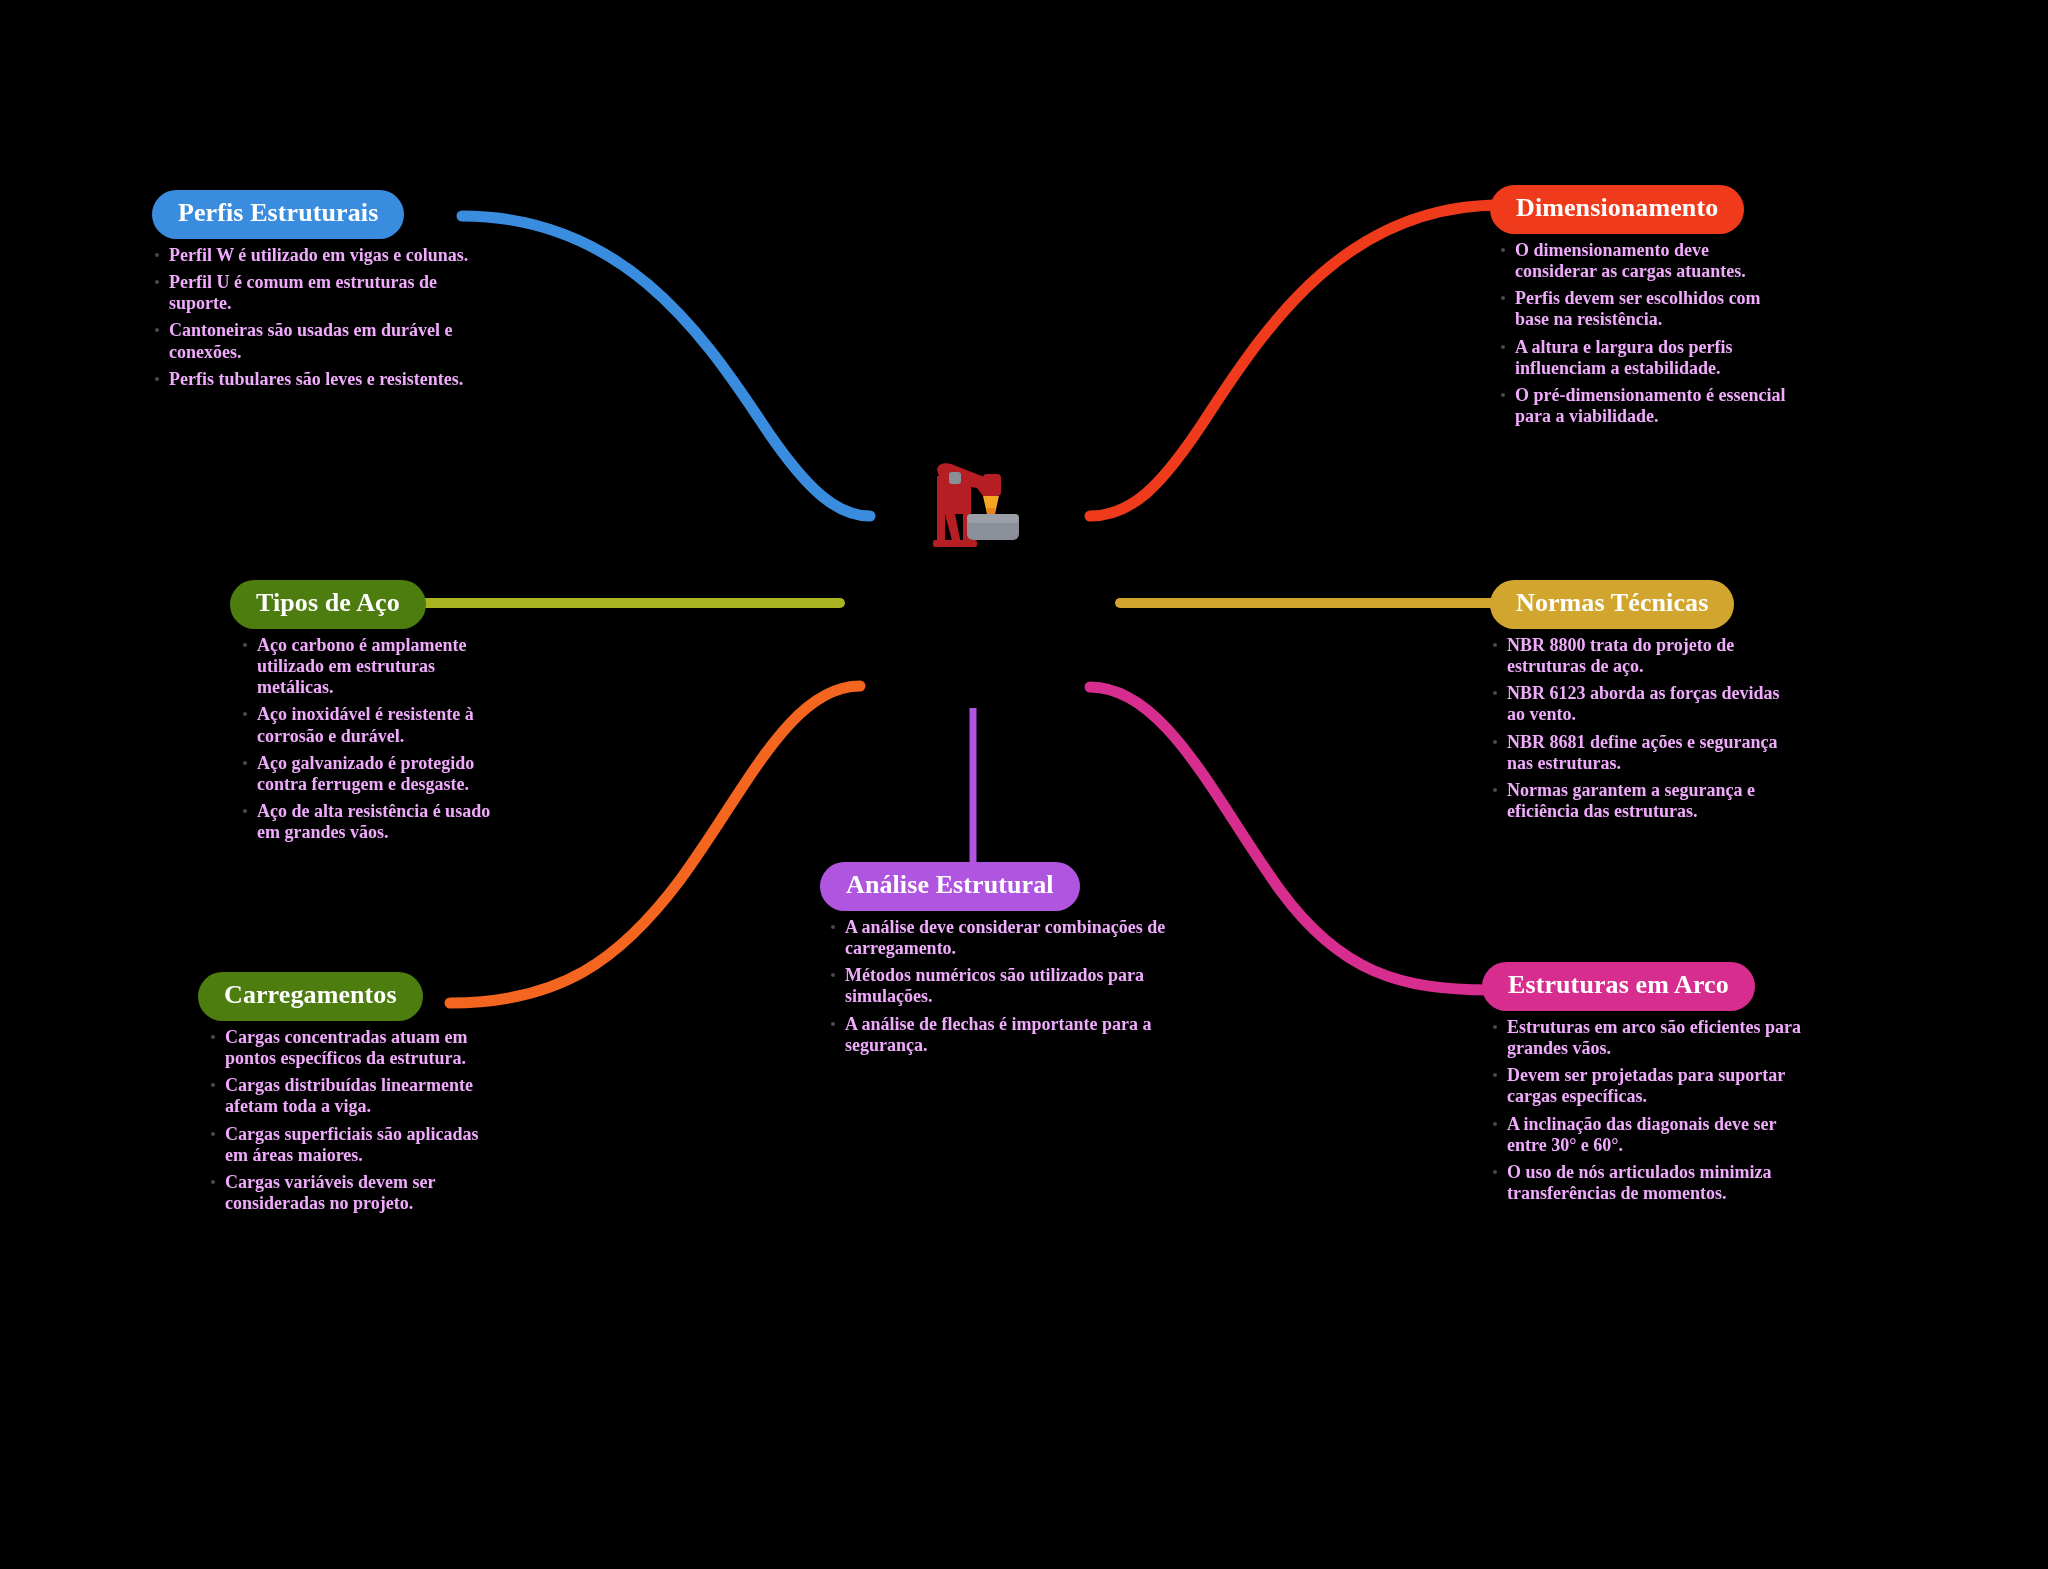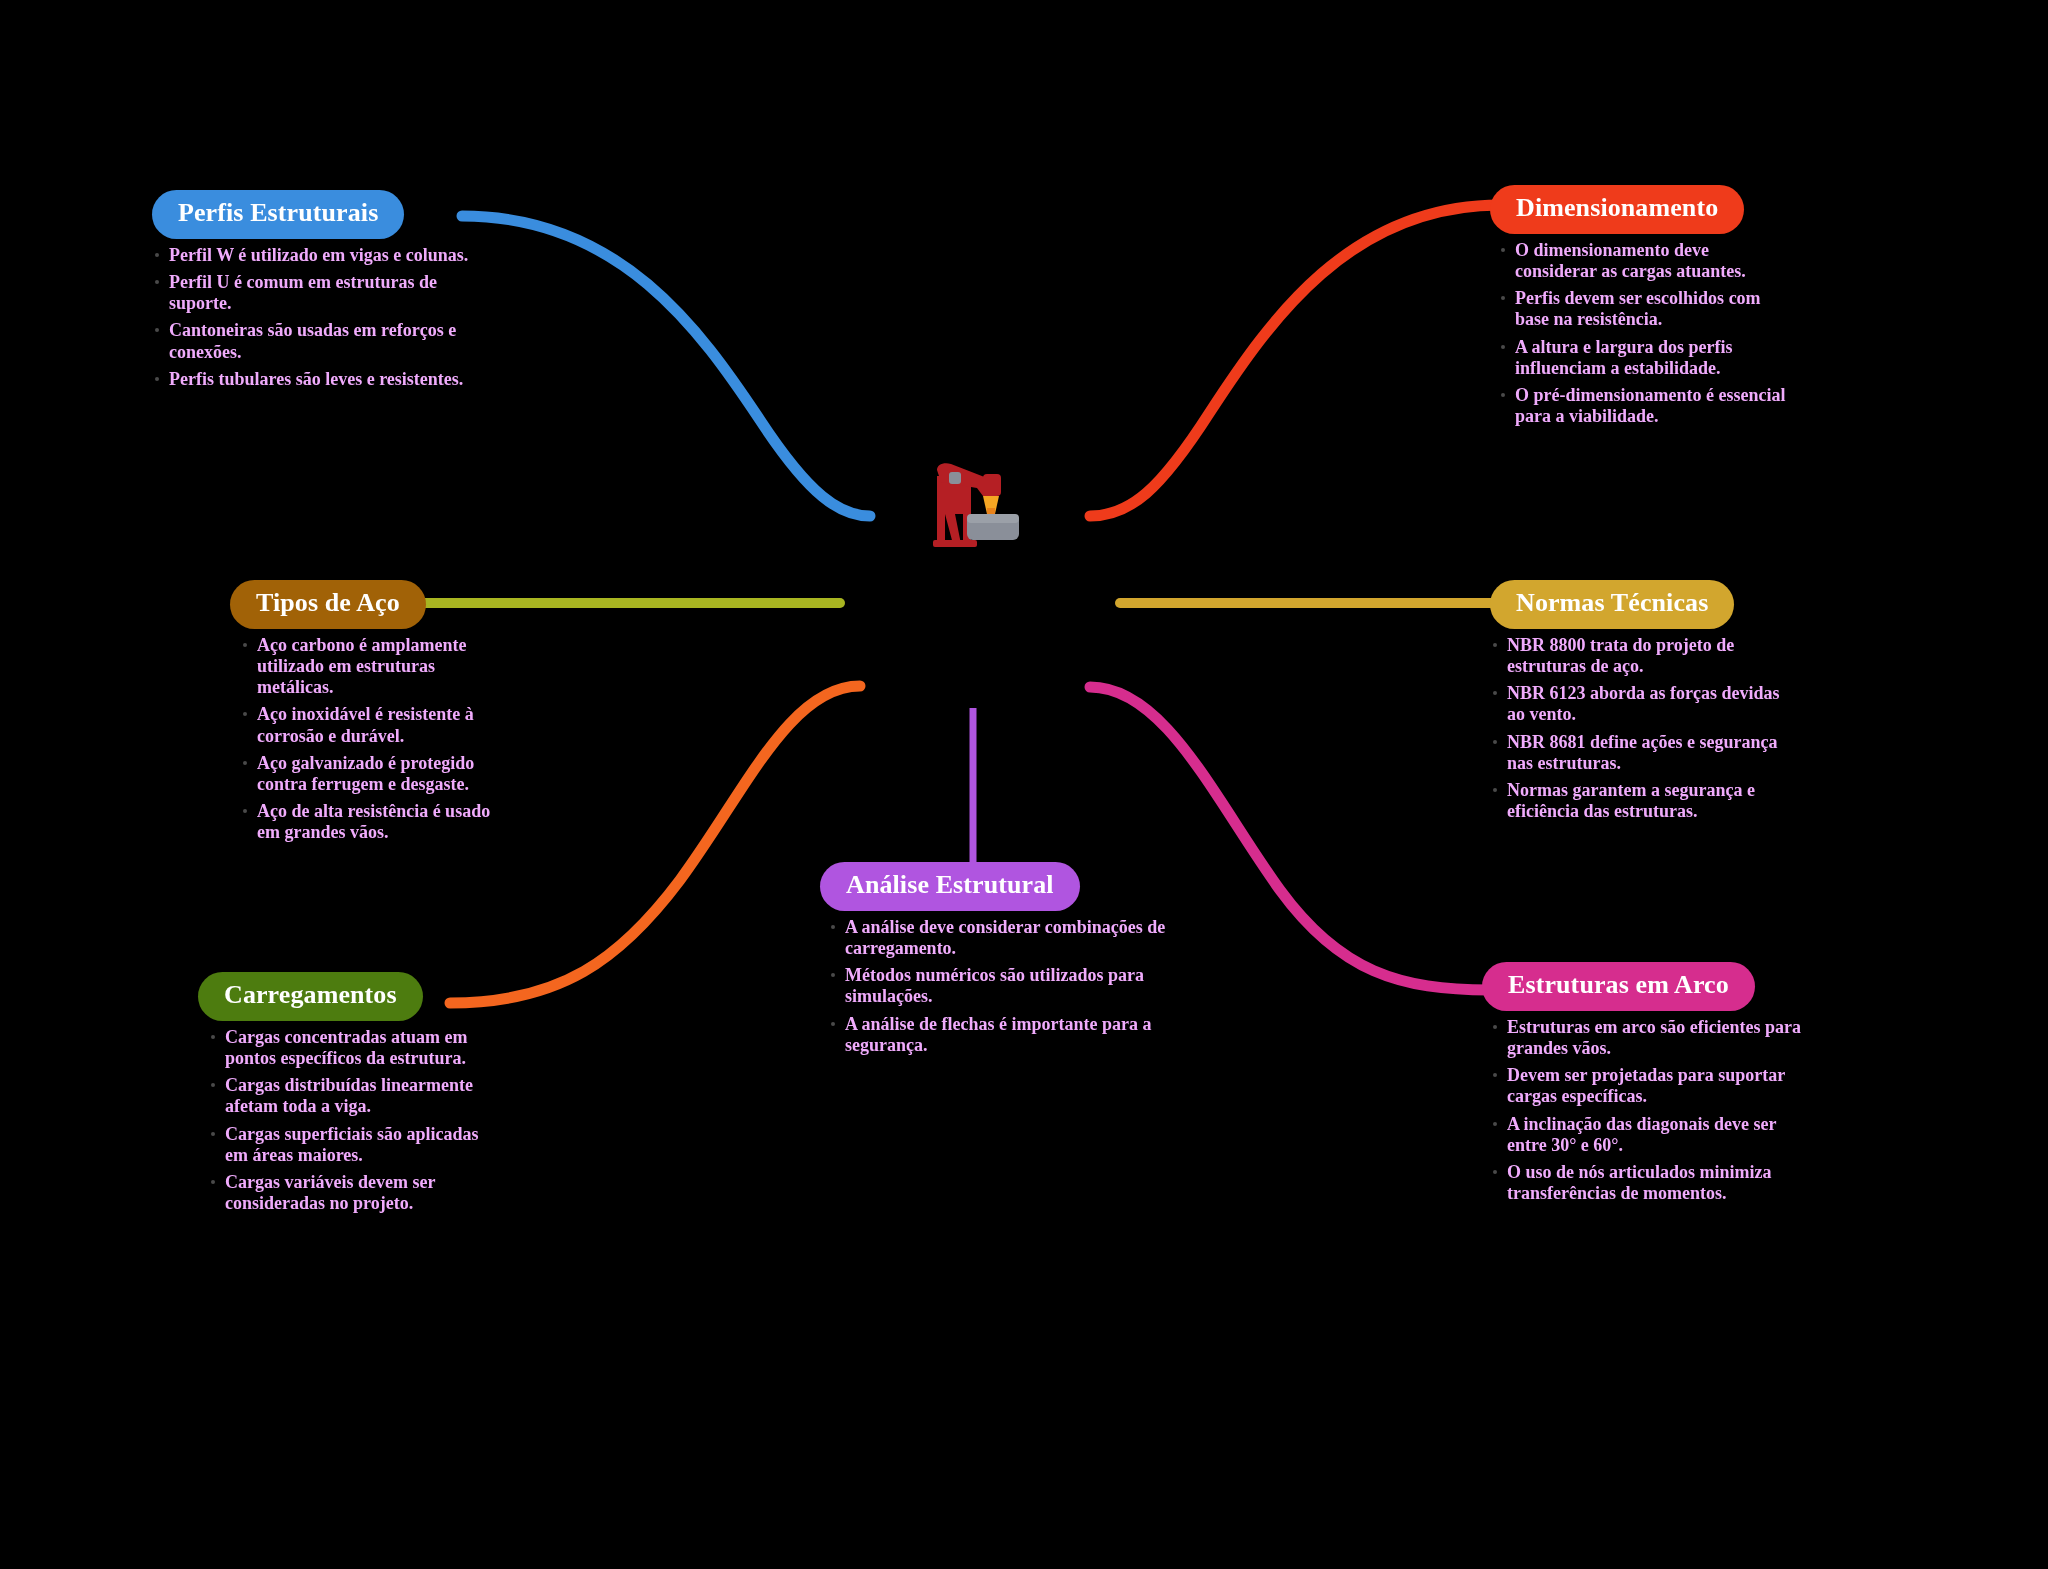--- a/index.html
+++ b/index.html
@@ -146,27 +146,27 @@
         <rect x="8" y="88" width="44" height="7" rx="2" fill="#b51f24"></rect>
       </g>
     </svg>
   </div>
 
   <div class="branch branch-left b-perfis">
     <div class="pill" style="background:#3a8dde">Perfis Estruturais</div>
     <ul class="bullets">
       <li>Perfil W é utilizado em vigas e colunas.</li>
       <li>Perfil U é comum em estruturas de suporte.</li>
-      <li>Cantoneiras são usadas em reforços e conexões.</li>
+      <li>Cantoneiras são usadas em durável e conexões.</li>
       <li>Perfis tubulares são leves e resistentes.</li>
     </ul>
   </div>
 
   <div class="branch branch-left b-tipos">
-    <div class="pill" style="background:#a16207">Tipos de Aço</div>
+    <div class="pill" style="background:#4d7c0f">Tipos de Aço</div>
     <ul class="bullets">
       <li>Aço carbono é amplamente utilizado em estruturas metálicas.</li>
       <li>Aço inoxidável é resistente à corrosão e durável.</li>
       <li>Aço galvanizado é protegido contra ferrugem e desgaste.</li>
       <li>Aço de alta resistência é usado em grandes vãos.</li>
     </ul>
   </div>
 
   <div class="branch branch-left b-carreg">
     <div class="pill" style="background:#4d7c0f">Carregamentos</div>

